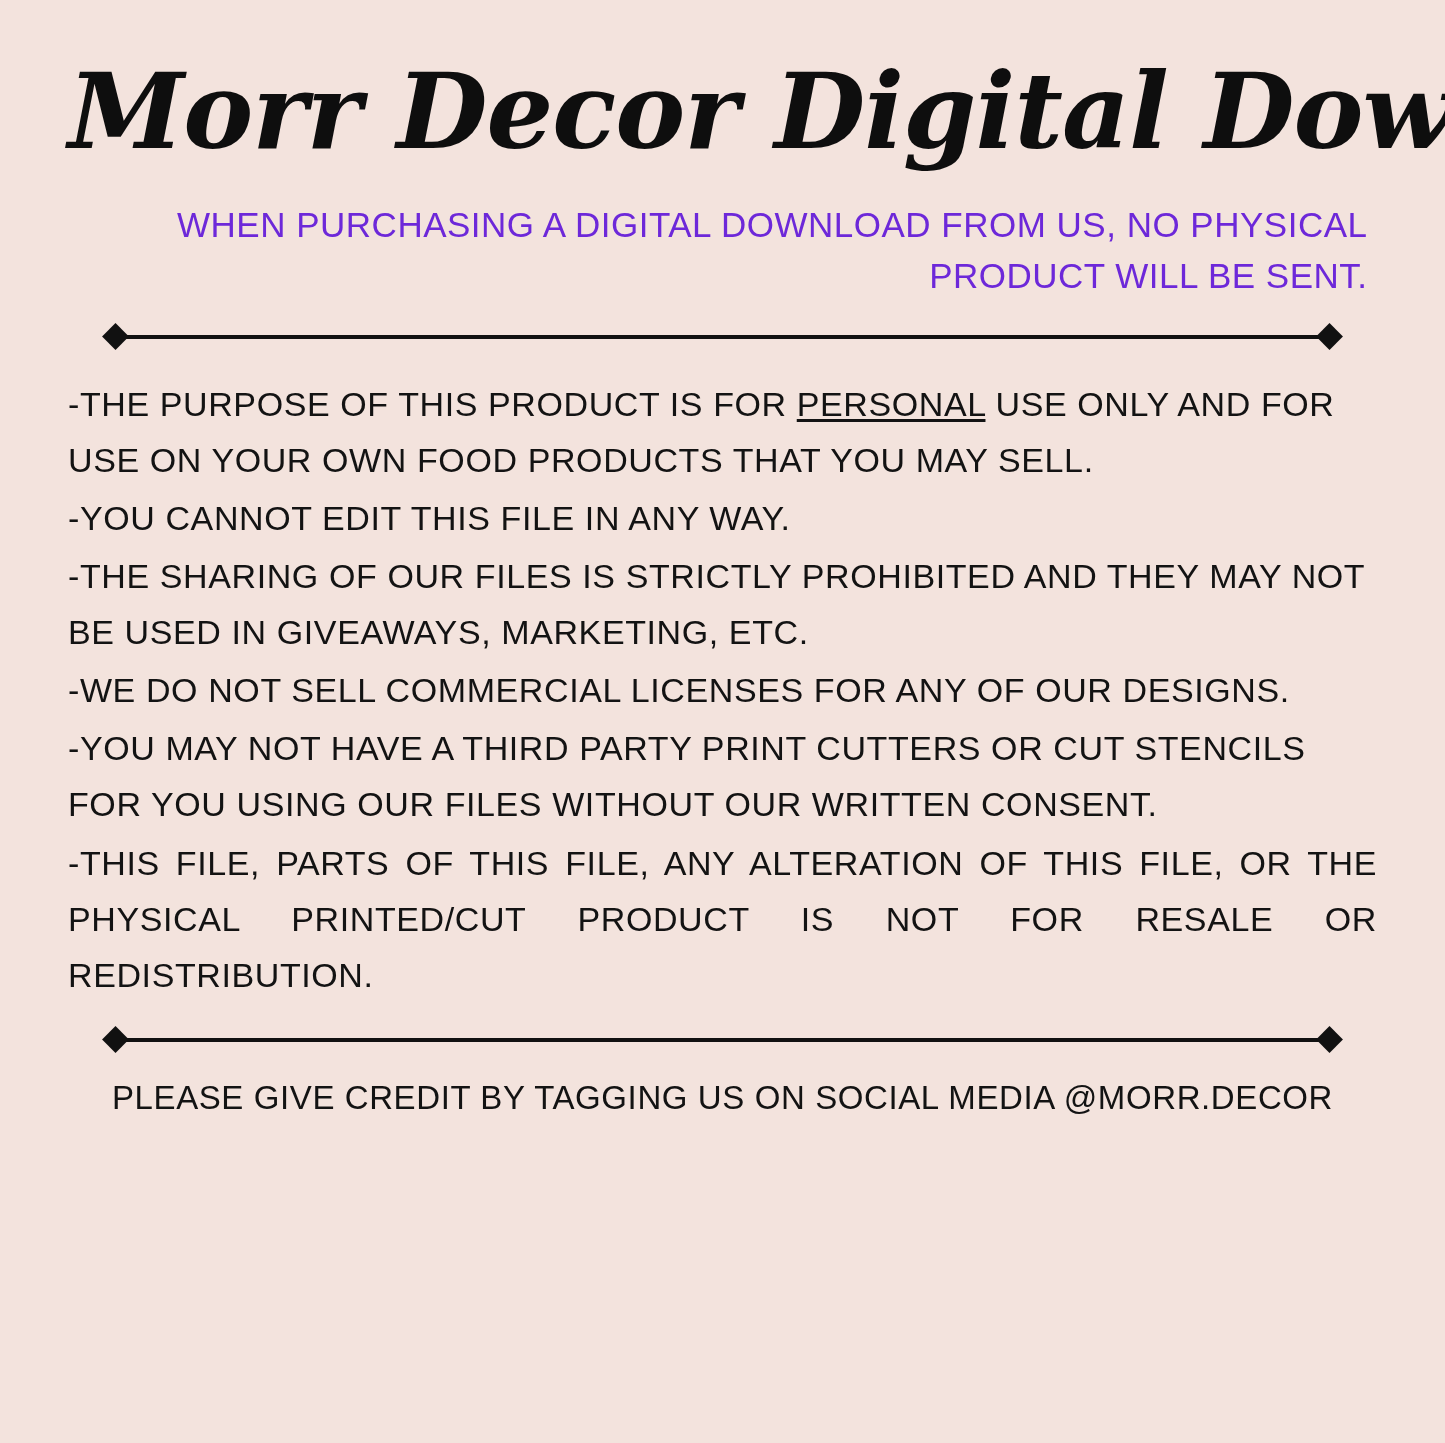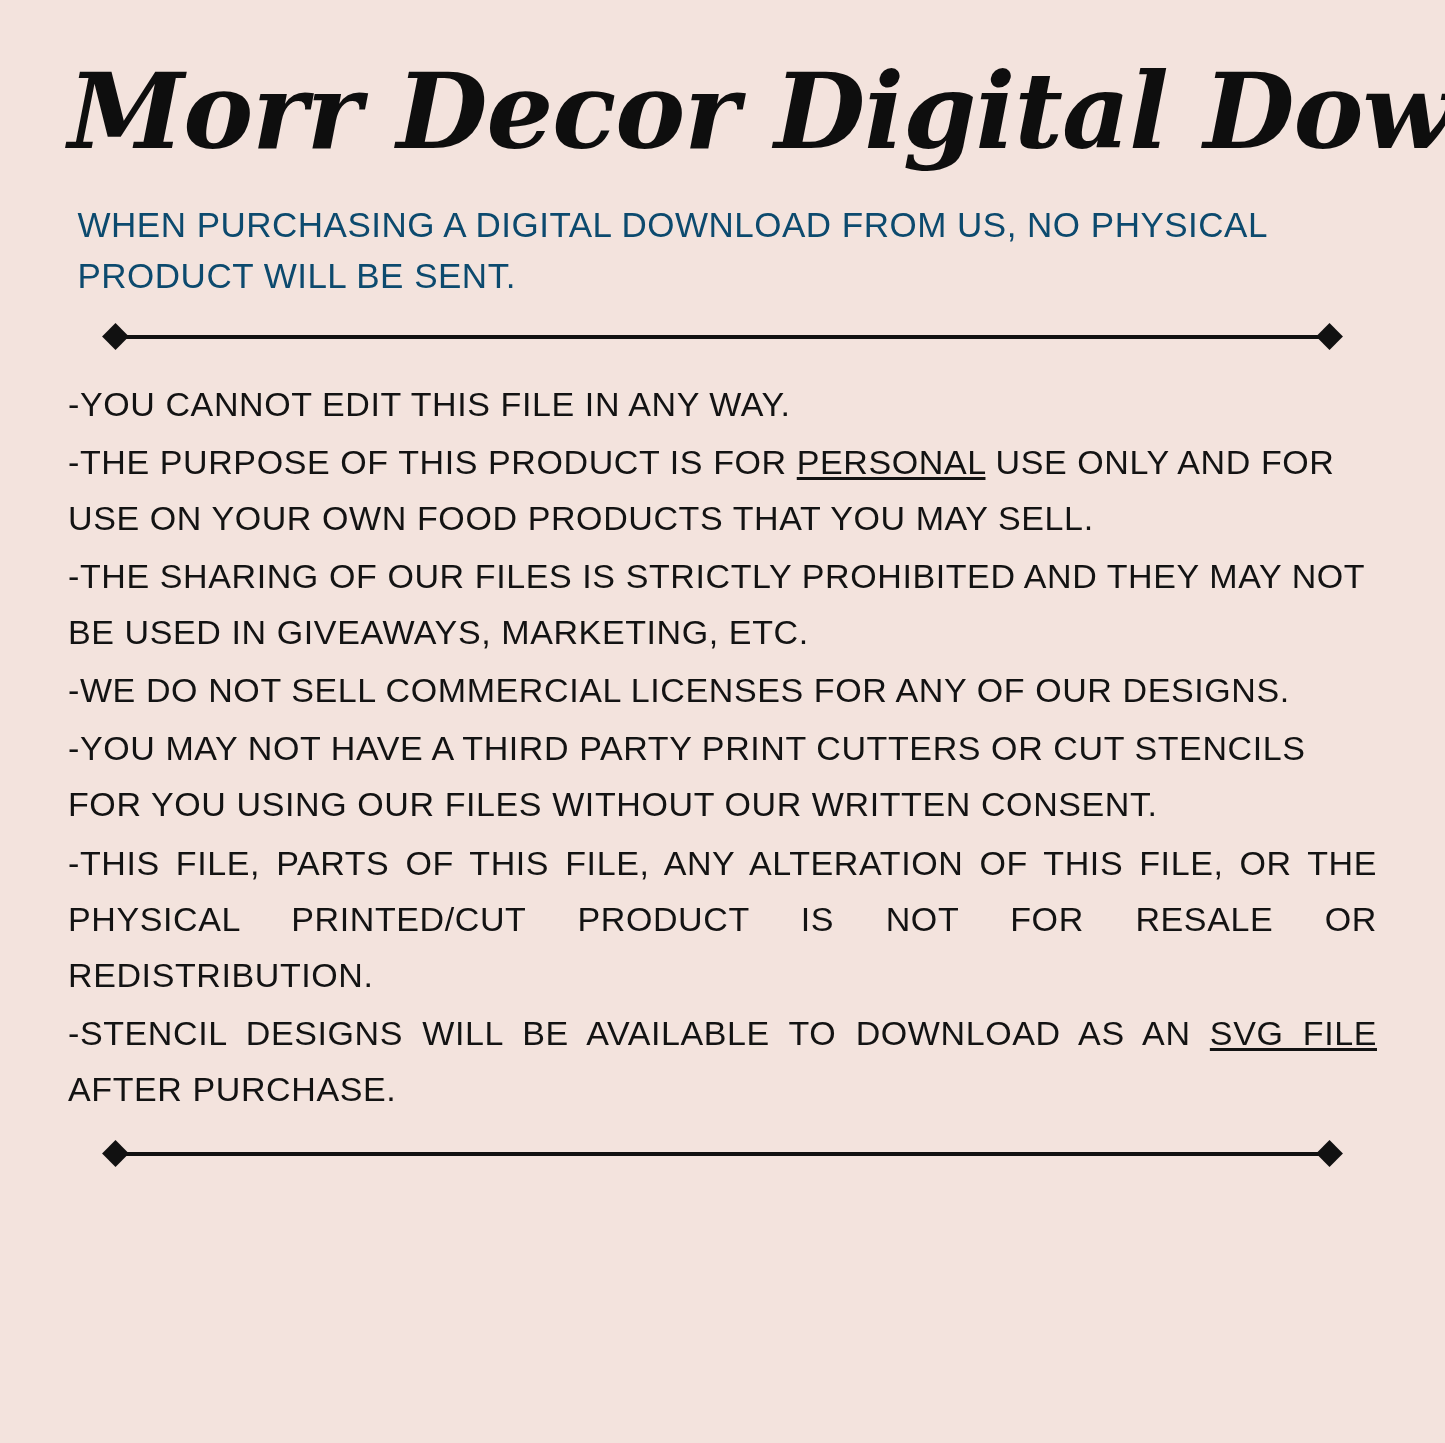--- a/index.html
+++ b/index.html
@@ -32,27 +32,27 @@
     font-weight: 700;
     font-size: 105px;
     line-height: 1.05;
     letter-spacing: -1px;
     color: #0e0e0e;
     white-space: nowrap;
   }
   
   .intro {
     margin-top: 34px;
-    text-align: left;
+    text-align: right;
     font-size: 35px;
     line-height: 1.45;
     letter-spacing: 0.5px;
     text-transform: uppercase;
     font-weight: 500;
-    color: #0c4a6e;
+    color: #6d28d9;
   }
   .intro .line-a {
     display: block;
     max-width: 1290px;
     margin: 0 auto;
   }
   
   .divider {
     position: relative;
     height: 34px;
@@ -120,38 +120,38 @@
     <span class="line-a">When purchasing a digital download from us, no physical product will be sent.</span>
   </div>
 
   <div class="divider">
     <span class="dia left"></span>
     <span class="bar"></span>
     <span class="dia right"></span>
   </div>
 
   <div class="terms">
+    <span class="item"><span>-The purpose of this product is for </span><span class="u">PERSONAL</span><span> use only and for use on your own food products that you may sell.</span></span>
+
     <span class="item"><span>-You cannot edit this file in any way.</span></span>
-
-    <span class="item"><span>-The purpose of this product is for </span><span class="u">PERSONAL</span><span> use only and for use on your own food products that you may sell.</span></span>
 
     <span class="item"><span>-The sharing of our files is strictly prohibited and they may not be used in giveaways, marketing, etc.</span></span>
 
     <span class="item"><span>-We do not sell commercial licenses for any of our designs.</span></span>
 
     <span class="item"><span>-You may not have a third party print cutters or cut stencils for you using our files without our written consent.</span></span>
 
     <span class="item justified"><span>-This file, parts of this file, any alteration of this file, or the physical printed/cut product is not for resale or redistribution.</span></span>
 
-    <span class="item justified"><span>-Stencil designs will be available to download as an </span><span class="u">SVG FILE</span><span> after purchase.</span></span>
 
   </div>
 
   <div class="divider">
     <span class="dia left"></span>
     <span class="bar"></span>
     <span class="dia right"></span>
   </div>
 
   <div class="footer">
+    <span>Please give credit by tagging us on social media @morr.decor</span>
   </div>
 
 </div>
 
 </body></html>

